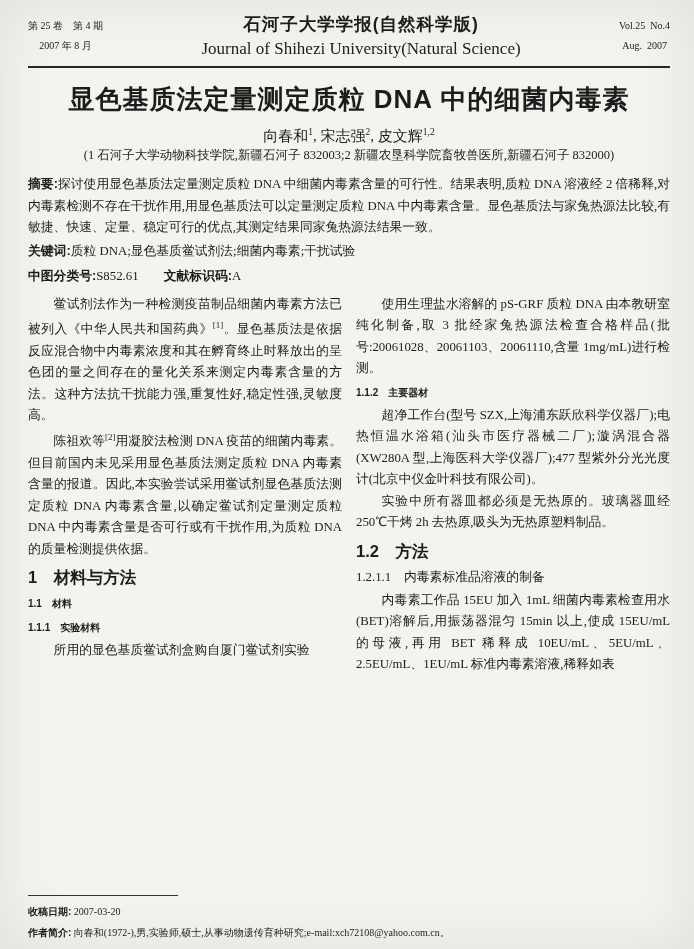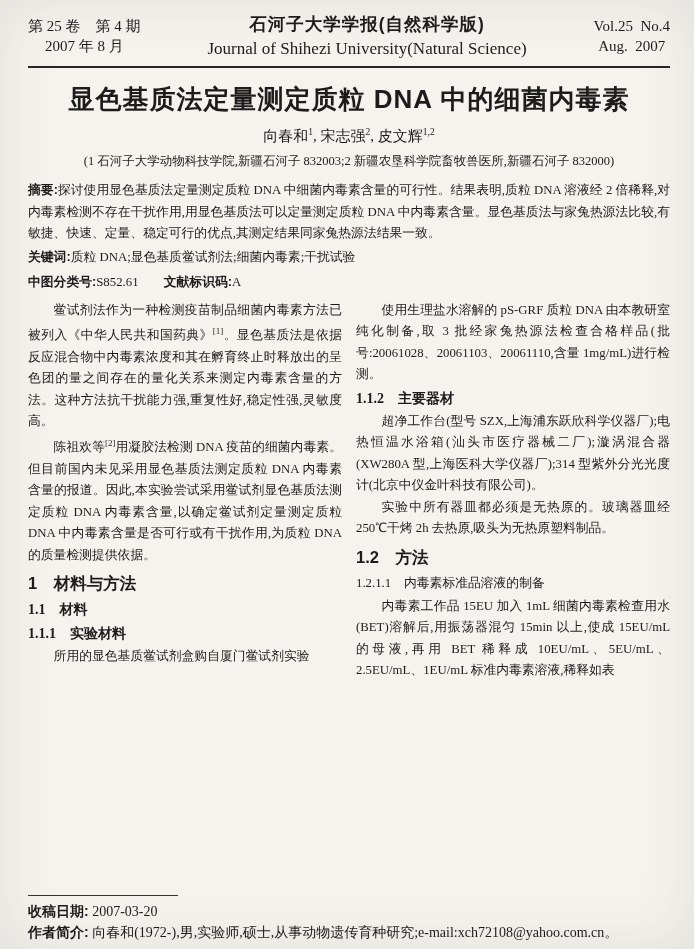--- a/index.html
+++ b/index.html
@@ -10,48 +10,48 @@
     padding:12px 24px 0 28px;
     background:#f5f3ee;
     color:#1c1c1c;
     font-family:"Liberation Serif", serif;
     overflow:hidden;
     box-shadow:inset 0 0 60px rgba(60,55,45,0.10);
   }
   .b{font-weight:700;font-family:"Liberation Sans", sans-serif;}
   
   .jh{display:flex;justify-content:space-between;align-items:center;}
-  .jh-side{font-size:15px;line-height:20px;text-align:center;white-space:nowrap;font-family:Liberation Serif, serif;}
+  .jh-side{font-size:10px;line-height:20px;text-align:center;white-space:nowrap;font-family:Liberation Serif, serif;}
   .jh-center{text-align:center;flex:1;}
   .jname-cn{font-size:17.5px;font-weight:700;font-family:"Liberation Sans",sans-serif;letter-spacing:1px;}
   .jname-en{font-size:17px;margin-top:3px;}
   .rule{border-top:2px solid #262626;margin-top:7px;}
   .article-no{margin-top:12px;font-size:12.5px;}
   
   .title{margin-top:14px;font-size:26px;line-height:34px;font-weight:700;text-align:center;
          font-family:"Liberation Sans",sans-serif;letter-spacing:1px;}
   .authors{margin-top:11px;text-align:center;font-size:15px;}
   .authors sup{font-size:9.5px;}
-  .affil{margin-top:7px;text-align:center;font-size:12.5px;}
+  .affil{margin-top:1px;text-align:center;font-size:12.5px;}
   
   .abstract{margin-top:9px;font-size:12.8px;line-height:21.5px;text-align:justify;}
   .kw{margin-top:1px;font-size:12.8px;line-height:21px;}
   .clc{margin-top:3px;font-size:12.8px;line-height:21px;}
   .clc-gap{margin-left:22px;}
   
   .cols{margin-top:7px;display:flex;gap:14px;}
   .col{width:314px;font-size:12.8px;line-height:21.5px;text-align:justify;}
   .col p{margin:0;}
   .ind{text-indent:2em;}
   sup.ref{font-size:9px;}
   .s1{font-size:16.5px;font-weight:700;font-family:"Liberation Sans",sans-serif;margin:6px 0 3px;line-height:23px;}
-  .s2{font-size:14px;font-weight:700;font-family:Liberation Serif, serif;margin:1px 0;line-height:23px;}
+  .s2{font-size:10px;font-weight:700;font-family:Liberation Sans, sans-serif;margin:1px 0;line-height:23px;}
   .s4{font-size:12.8px;margin:1px 0;line-height:23px;}
   
-  .footnote{position:absolute;left:28px;right:19px;bottom:6px;font-size:14px;line-height:21px;white-space:nowrap;}
+  .footnote{position:absolute;left:28px;right:19px;bottom:6px;font-size:10px;line-height:21px;white-space:nowrap;}
   .fn-rule{width:150px;border-top:1.5px solid #333;margin-bottom:5px;}
 </style>
 </head>
 <body>
 
 <div class="page">
 
   <header class="jh">
     <div class="jh-side">
       <div>第 25 卷　第 4 期</div>
@@ -100,21 +100,21 @@
       <p class="ind"><span>陈祖欢等</span><sup class="ref">[2]</sup><span>用凝胶法检测 DNA 疫苗的细菌内毒素。但目前国内未见采用显色基质法测定质粒 DNA 内毒素含量的报道。因此,本实验尝试采用鲎试剂显色基质法测定质粒 DNA 内毒素含量,以确定鲎试剂定量测定质粒 DNA 中内毒素含量是否可行或有干扰作用,为质粒 DNA 的质量检测提供依据。</span></p>
       <div class="s1">1　材料与方法</div>
       <div class="s2">1.1　材料</div>
       <div class="s2">1.1.1　实验材料</div>
       <p class="ind">所用的显色基质鲎试剂盒购自厦门鲎试剂实验</p>
     </div>
 
     <div class="col">
       <p class="ind">使用生理盐水溶解的 pS-GRF 质粒 DNA 由本教研室纯化制备,取 3 批经家兔热源法检查合格样品(批号:20061028、20061103、20061110,含量 1mg/mL)进行检测。</p>
       <div class="s2">1.1.2　主要器材</div>
-      <p class="ind">超净工作台(型号 SZX,上海浦东跃欣科学仪器厂);电热恒温水浴箱(汕头市医疗器械二厂);漩涡混合器(XW280A 型,上海医科大学仪器厂);314 型紫外分光光度计(北京中仪金叶科技有限公司)。</p>
+      <p class="ind">超净工作台(型号 SZX,上海浦东跃欣科学仪器厂);电热恒温水浴箱(汕头市医疗器械二厂);漩涡混合器(XW280A 型,上海医科大学仪器厂);477 型紫外分光光度计(北京中仪金叶科技有限公司)。</p>
       <p class="ind">实验中所有器皿都必须是无热原的。玻璃器皿经 250℃干烤 2h 去热原,吸头为无热原塑料制品。</p>
       <div class="s1">1.2　方法</div>
       <div class="s4">1.2.1.1　内毒素标准品溶液的制备</div>
       <p class="ind">内毒素工作品 15EU 加入 1mL 细菌内毒素检查用水(BET)溶解后,用振荡器混匀 15min 以上,使成 15EU/mL 的母液,再用 BET 稀释成 10EU/mL、5EU/mL、2.5EU/mL、1EU/mL 标准内毒素溶液,稀释如表</p>
     </div>
 
   </div>
 
   <footer class="footnote">
     <div class="fn-rule"></div>

